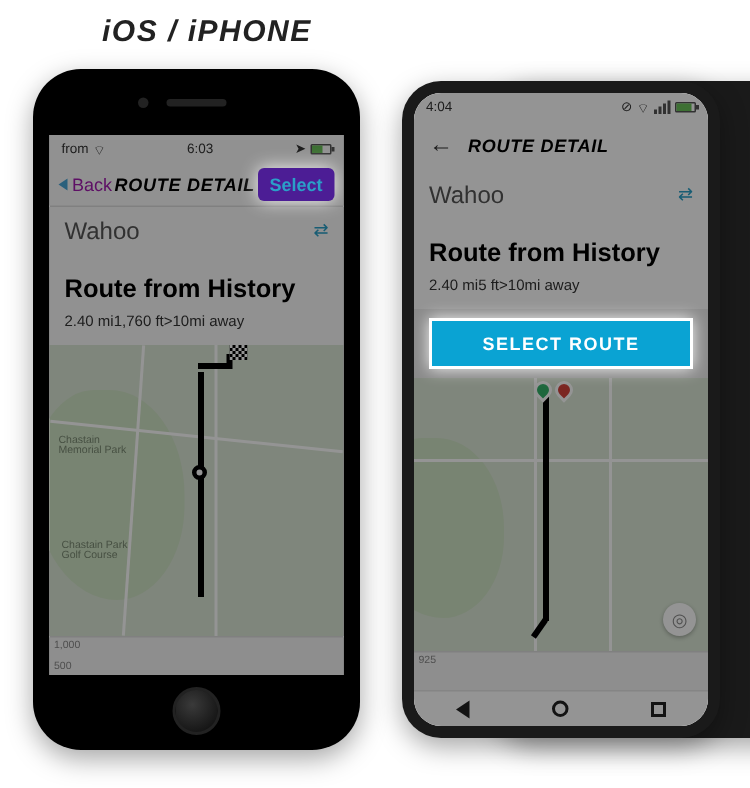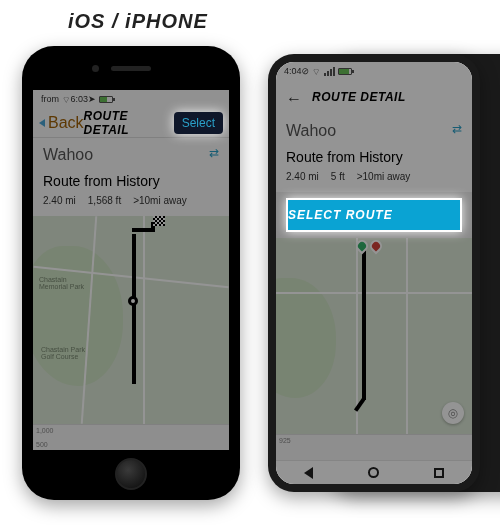--- a/index.html
+++ b/index.html
@@ -15,45 +15,45 @@
   .iphone .speaker{position:absolute;top:20px;left:50%;transform:translateX(-50%);width:40px;height:5px;border-radius:3px;background:#222}
   .iphone .cam{position:absolute;top:19px;left:70px;width:7px;height:7px;border-radius:50%;background:#222}
   .iphone .screen{position:absolute;left:11px;right:11px;top:44px;bottom:50px;background:#e9e9e9;overflow:hidden}
   .iphone .home{position:absolute;bottom:10px;left:50%;transform:translateX(-50%);width:32px;height:32px;border-radius:50%;background:radial-gradient(circle at 40% 35%,#3a3a3a,#0a0a0a);border:2px solid #222}
 
   
   .android{position:absolute;left:268px;top:54px;width:212px;height:438px;border-radius:26px;background:#1a1a1a;box-shadow:0 6px 18px rgba(0,0,0,.35)}
   .android .screen{position:absolute;left:8px;right:8px;top:8px;bottom:8px;background:#eee;border-radius:18px;overflow:hidden}
 
   
-  .statusbar{height:18px;background:#fafafa;display:flex;align-items:center;justify-content:flex-start;padding:0 8px;font-size:9px;color:#333}
+  .statusbar{height:18px;background:#fafafa;display:flex;align-items:center;justify-content:space-between;padding:0 8px;font-size:9px;color:#333}
   .statusbar.android-s{background:#fff}
   .sb-left,.sb-right{display:flex;gap:3px;align-items:center}
   .chev-l{width:0;height:0;border-top:4px solid transparent;border-bottom:4px solid transparent;border-right:6px solid #49a5d6}
   .sig{display:flex;align-items:flex-end;gap:1px}
   .sig i{display:block;width:2px;background:#555}
   .batt{width:14px;height:7px;border:1px solid #555;border-radius:1px;position:relative}
   .batt::after{content:"";position:absolute;right:-3px;top:1px;width:2px;height:3px;background:#555}
   .batt i{display:block;height:100%;width:60%;background:#6ac259}
 
   .navbar{height:30px;background:#fafafa;display:flex;align-items:center;justify-content:space-between;padding:0 6px;border-bottom:1px solid #ddd;position:relative}
-  .back{display:flex;align-items:center;gap:3px;color:#a16207;font-size:16px}
+  .back{display:flex;align-items:center;gap:3px;color:#a21caf;font-size:12px}
   .title{font-family:"Arial Black",sans-serif;font-weight:900;font-style:italic;letter-spacing:.5px;font-size:12px}
-  .select-pill{background:#0f172a;color:#2aa0c8;font-size:12px;font-weight:400;padding:4px 8px;border-radius:4px;box-shadow:0 0 12px rgba(255,255,255,.9)}
+  .select-pill{background:#4c1d95;color:#2aa0c8;font-size:12px;font-weight:700;padding:4px 8px;border-radius:4px;box-shadow:0 0 12px rgba(255,255,255,.9)}
 
   .navbar.android-n{background:#fff;border-bottom:none;padding:0 10px;height:34px;justify-content:flex-start;gap:10px}
   .arrow-back{font-size:16px;color:#333}
 
   .info{background:#fafafa;padding:8px 10px 10px;position:relative}
   .info .name{font-size:16px;color:#555}
-  .info .route{font-size:14px;font-weight:400;margin-top:9px}
-  .stats{display:flex;gap:12px;margin-top:6px;font-size:10px;color:#333}
+  .info .route{font-size:17px;font-weight:700;margin-top:19px}
+  .stats{display:flex;margin-top:6px;font-size:10px;color:#333}
   .swap{position:absolute;right:10px;top:8px;color:#2aa0c8;font-size:12px}
 
-  .select-route{margin:6px 10px 0;background:#0aa3d3;color:#fff;font-weight:900;font-style:italic;letter-spacing:1px;font-size:12px;padding:8px 0;border:2px solid #fff;box-shadow:0 0 10px rgba(255,255,255,.9);font-family:"Arial Black",sans-serif}
+  .select-route{margin:6px 10px 0;background:#0aa3d3;color:#fff;text-align:center;font-weight:900;letter-spacing:1px;font-size:12px;padding:8px 0;border:2px solid #fff;box-shadow:0 0 10px rgba(255,255,255,.9);font-family:"Arial Black",sans-serif}
 
   .map{position:relative;flex:1 1 auto;height:180px;background:#dbe7d6;overflow:hidden}
   .park{position:absolute;background:#cfe3c4;border-radius:40% 50% 45% 55%}
   .road{position:absolute;background:#fff}
   .track{position:absolute;background:#000}
   .chk{position:absolute;width:12px;height:10px;background:repeating-conic-gradient(#000 0 25%,#fff 0 50%) 0 0/4px 4px}
   .pin{position:absolute;width:12px;height:12px;border-radius:50% 50% 50% 0;transform:rotate(-45deg);border:2px solid #fff}
   .pin.green{background:#35b26a}
   .pin.red{background:#d5433c}
   .ring{position:absolute;width:10px;height:10px;border:3px solid #000;border-radius:50%;background:#fff}
@@ -111,21 +111,21 @@
         </div>
         <span class="title">ROUTE DETAIL</span>
         <span class="select-pill highlight">Select</span>
       </div>
       <div class="info">
         <div class="name">Wahoo</div>
         <div class="route">Route from History</div>
         <span class="swap">⇄</span>
         <div class="stats">
           <span>2.40 mi</span>
-          <span>1,568 ft</span>
+          <span>1,760 ft</span>
           <span>&gt;10mi away</span>
         </div>
       </div>
       <div class="map">
         <div class="park" style="left:-10px;top:30px;width:100px;height:140px"></div>
         <div class="road" style="left:0;top:60px;right:0;height:2px;transform:rotate(6deg)"></div>
         <div class="road" style="left:110px;top:0;width:2px;height:100%"></div>
         <div class="road" style="left:55px;top:0;width:2px;height:100%;transform:rotate(4deg)"></div>
         <div class="maplabel" style="left:6px;top:60px;white-space:pre">Chastain
 Memorial Park</div>

